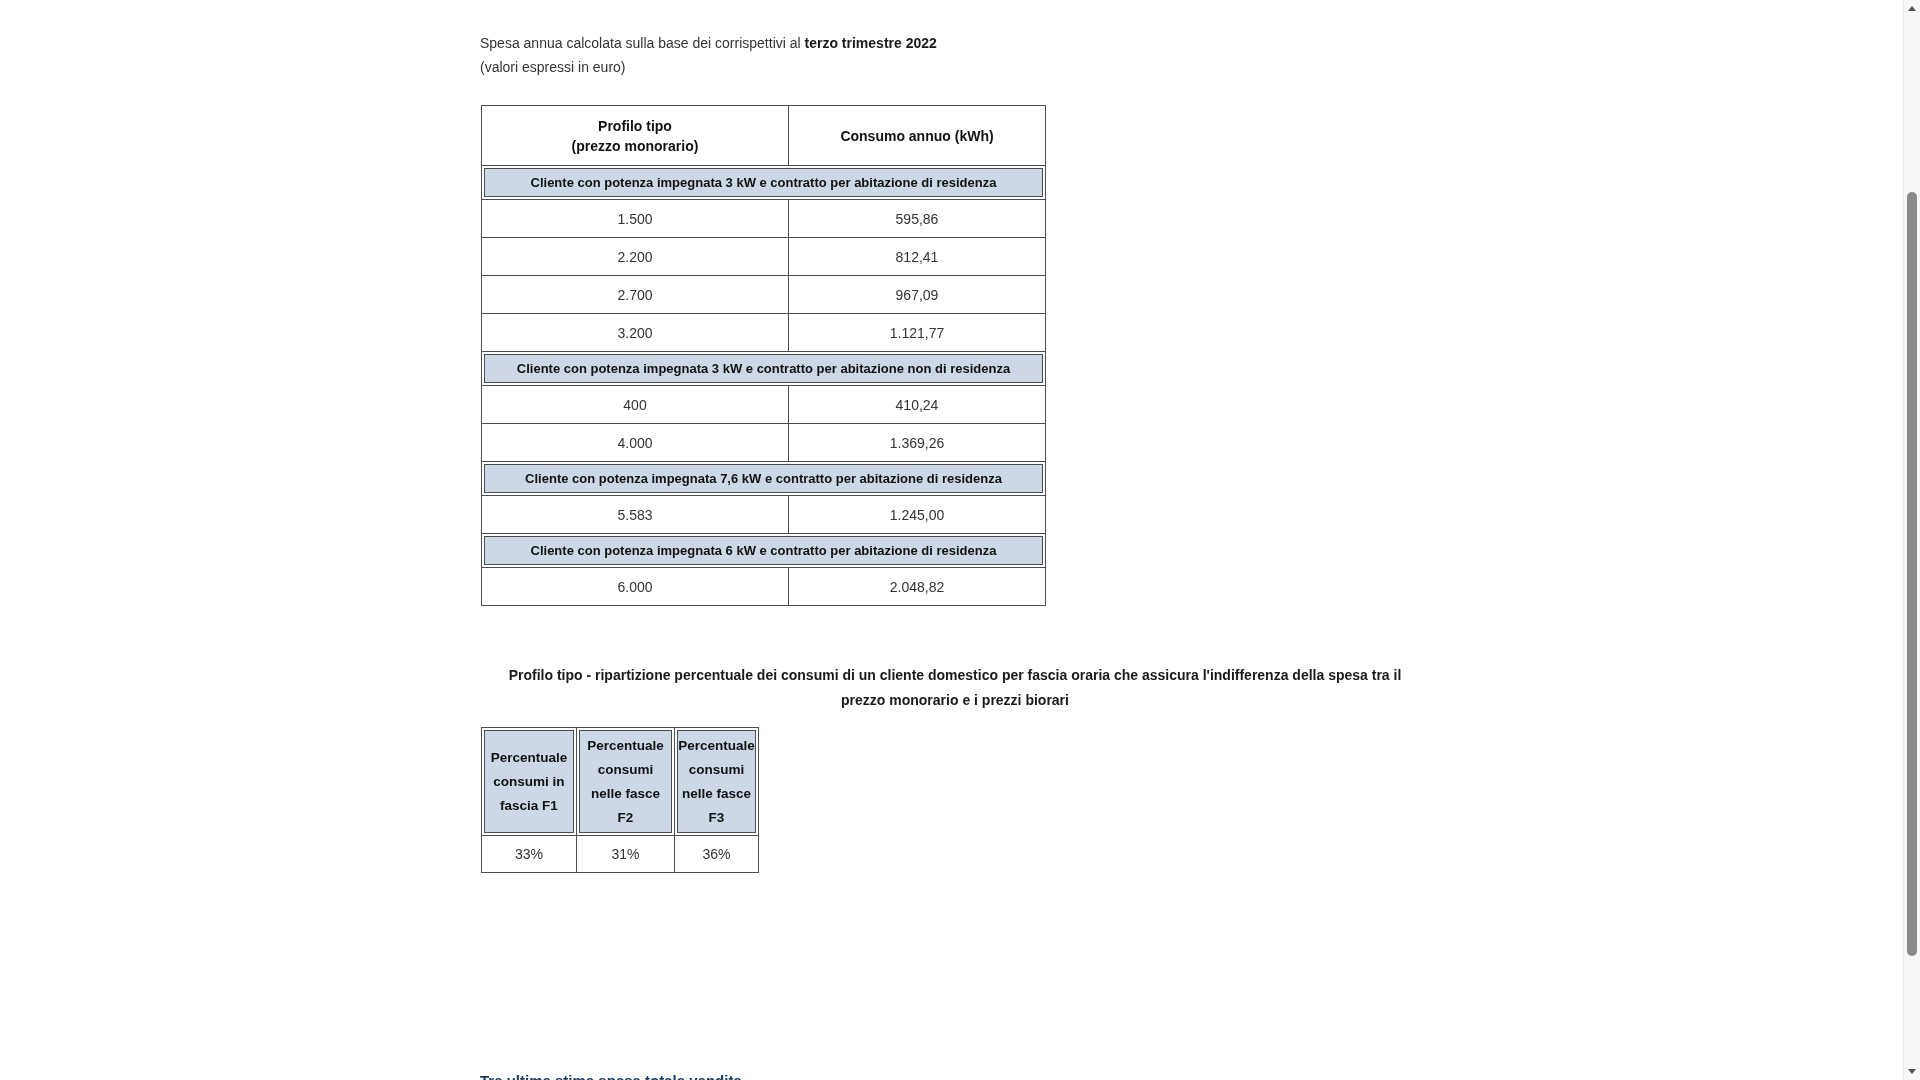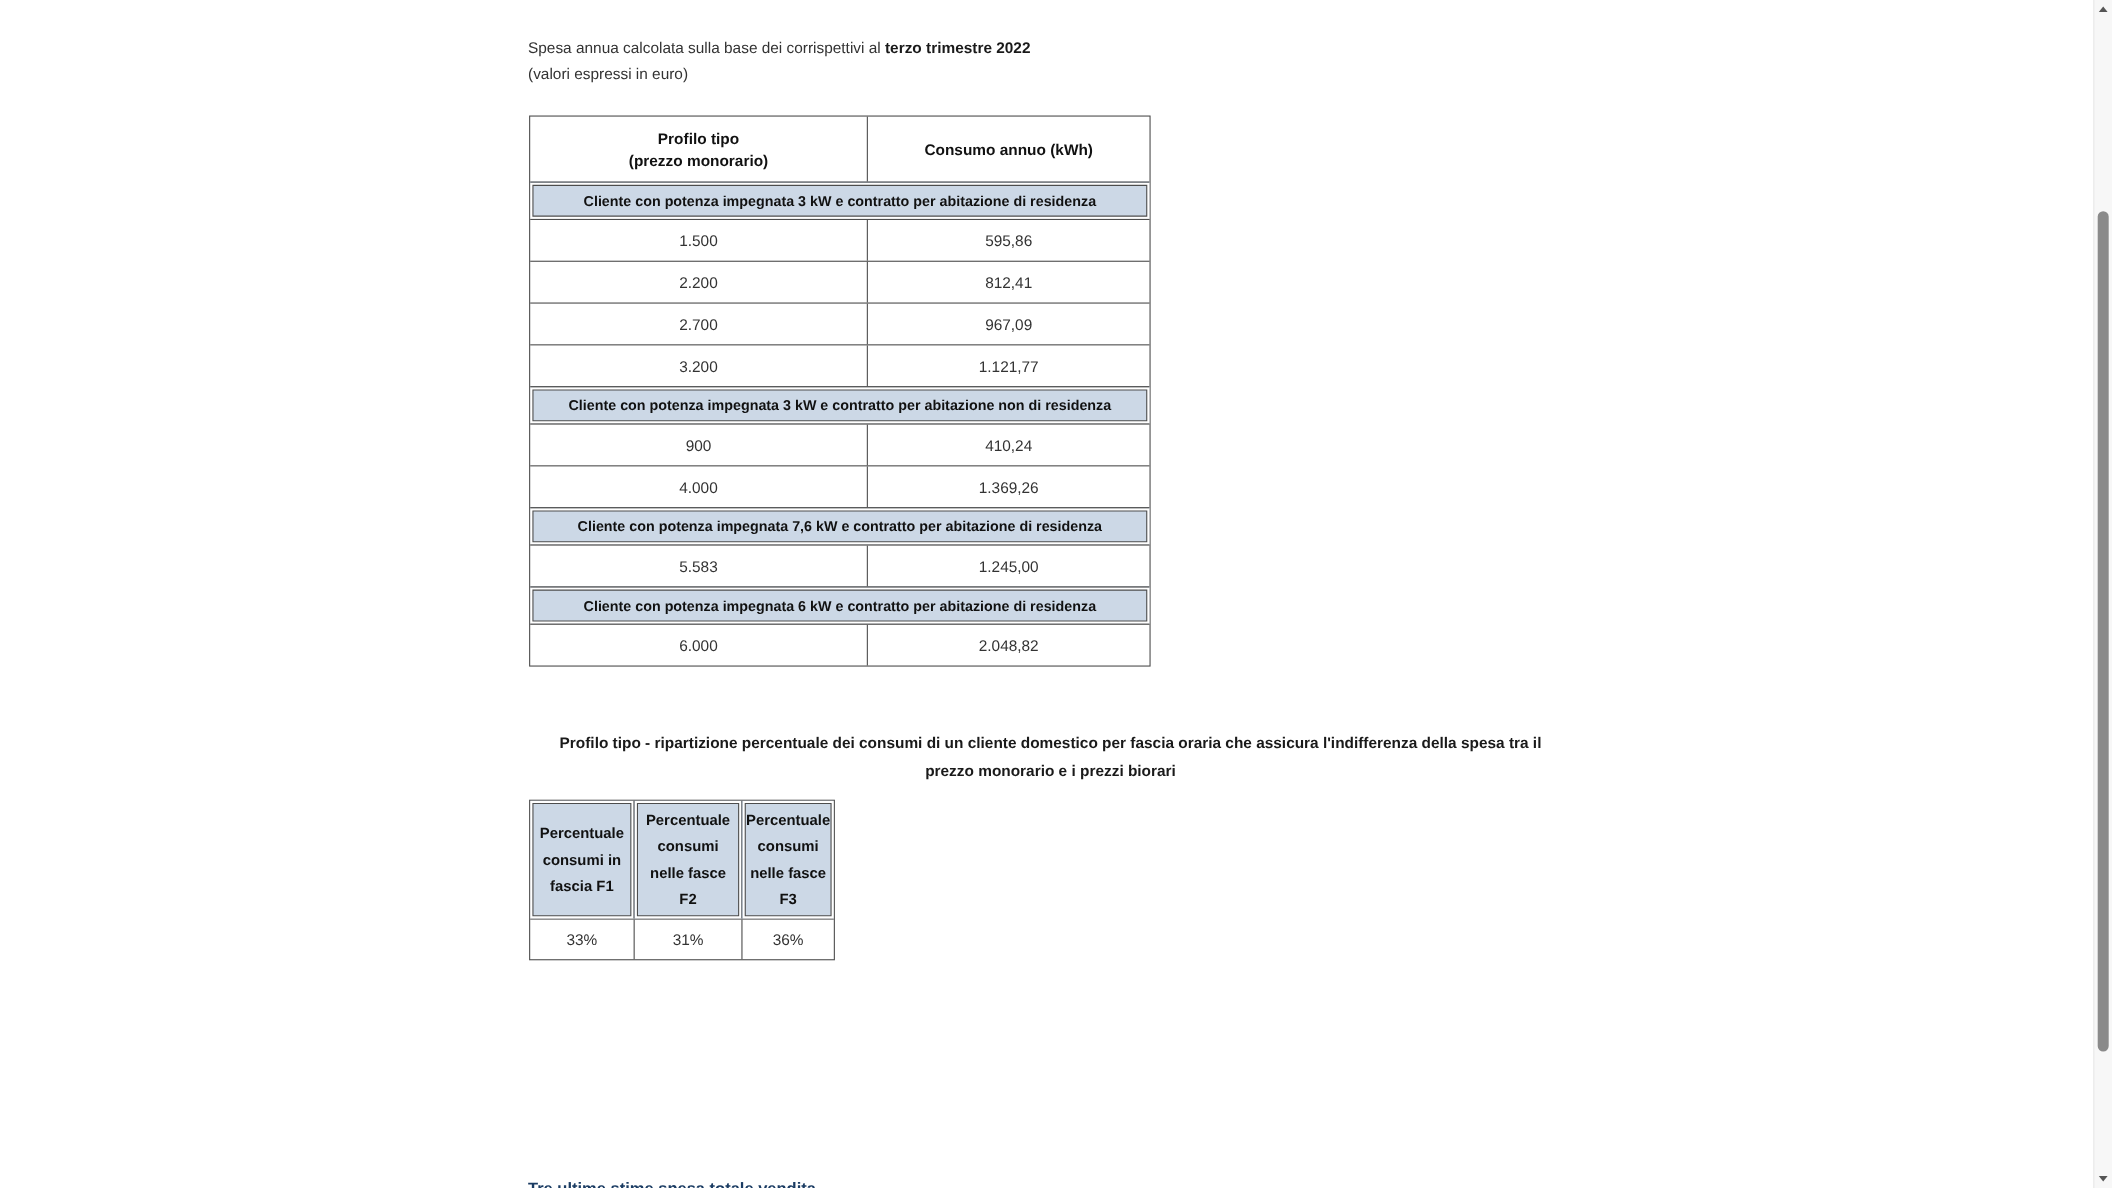--- a/index.html
+++ b/index.html
@@ -84,21 +84,21 @@
       <div class="cell">2.700</div>
       <div class="cell">967,09</div>
     </div>
     <div class="row drow">
       <div class="cell">3.200</div>
       <div class="cell">1.121,77</div>
     </div>
 
     <div class="sec">Cliente con potenza impegnata 3 kW e contratto per abitazione non di residenza</div>
     <div class="row drow">
-      <div class="cell">900</div>
+      <div class="cell">400</div>
       <div class="cell">410,24</div>
     </div>
     <div class="row drow">
       <div class="cell">4.000</div>
       <div class="cell">1.369,26</div>
     </div>
 
     <div class="sec">Cliente con potenza impegnata 7,6 kW e contratto per abitazione di residenza</div>
     <div class="row drow">
       <div class="cell">5.583</div>

